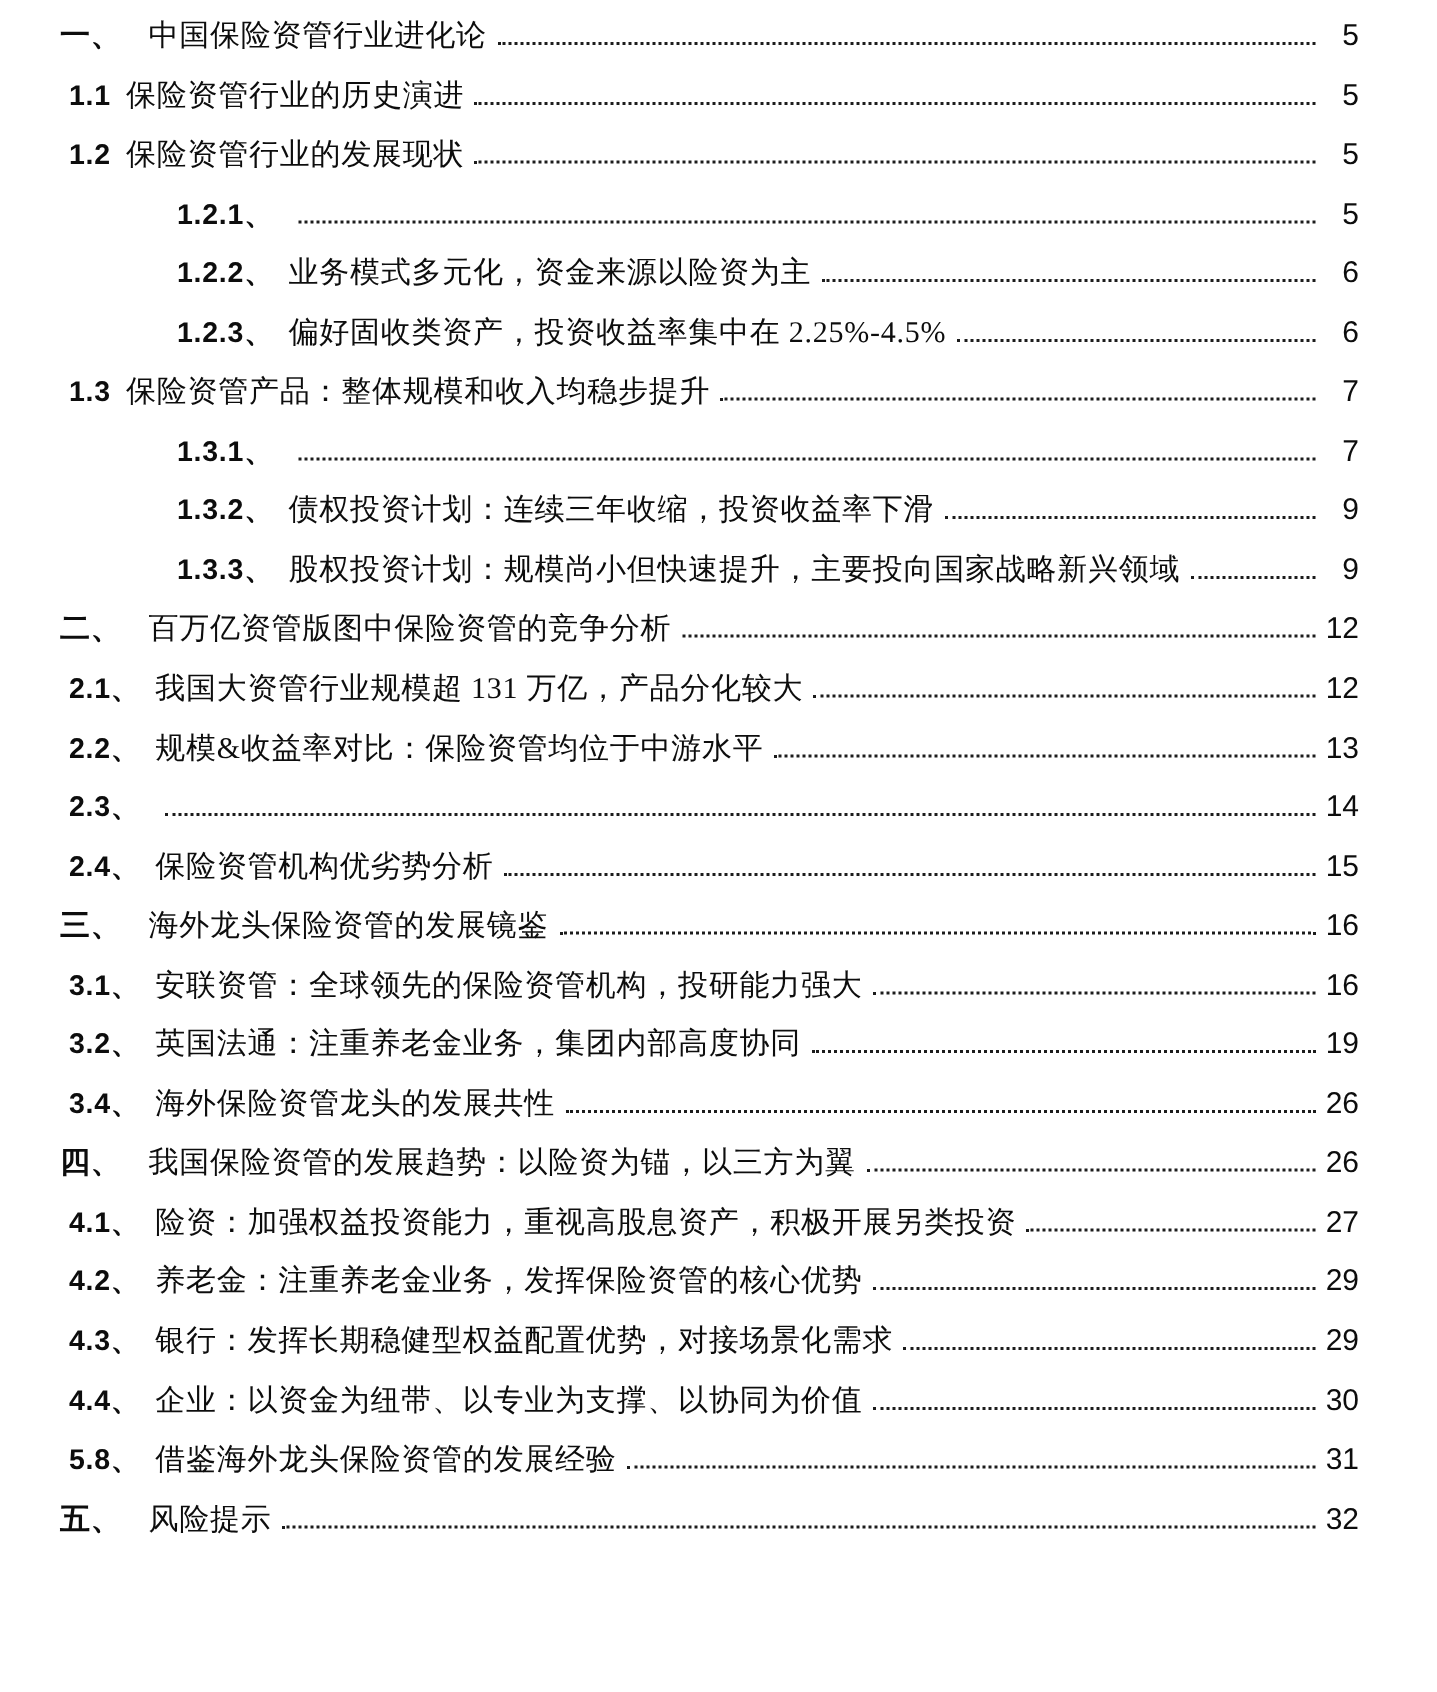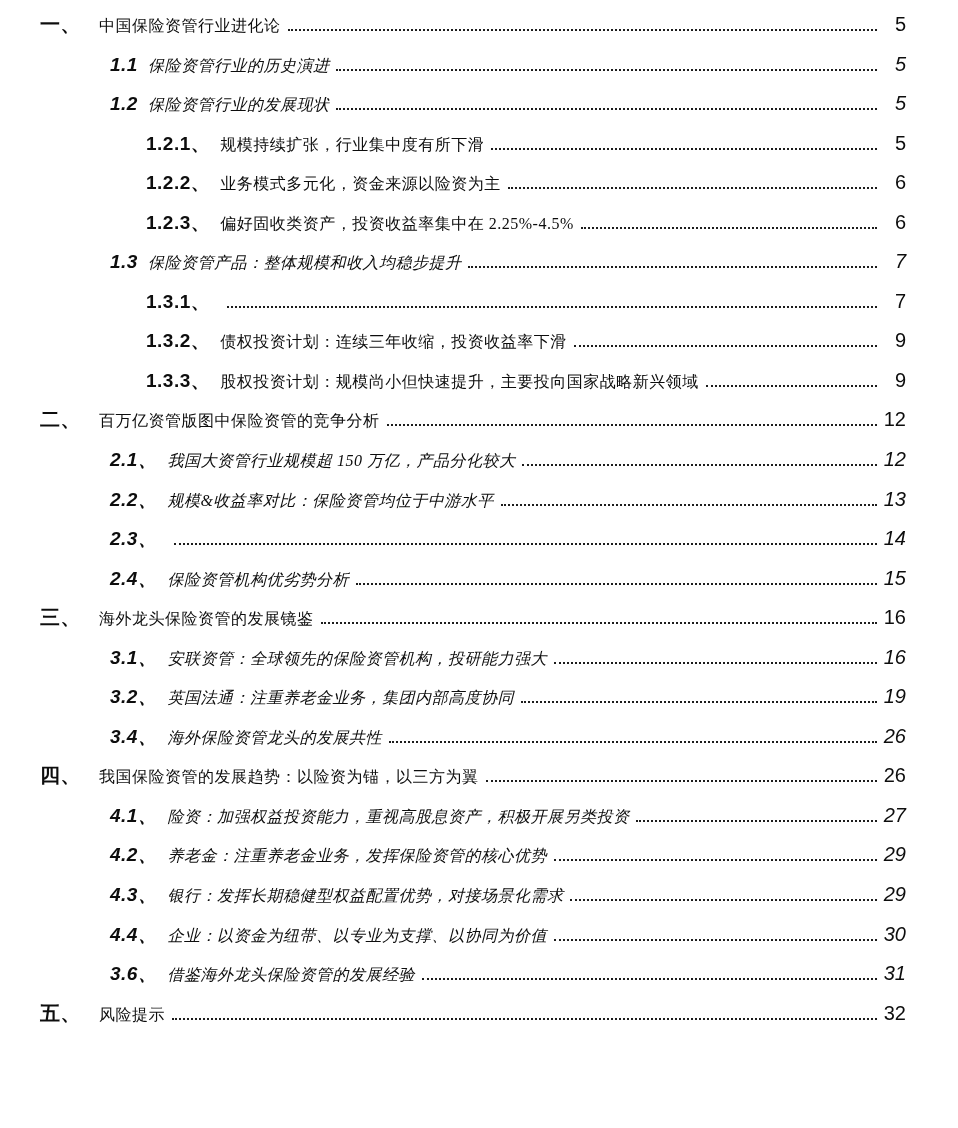--- a/index.html
+++ b/index.html
@@ -20,38 +20,38 @@
   .toc-row {
     display: flex;
     align-items: baseline;
     height: 39.55px;
     line-height: 39.55px;
     padding-right: 52px;
     box-sizing: border-box;
     white-space: nowrap;
   }
   .toc-row.lvl1 { padding-left: 40px; }
-  .toc-row.lvl2 { padding-left: 110px; font-style: italic; }
-  .toc-row.lvl3 { padding-left: 118px; margin-left: 28px; }
+  .toc-row.lvl2 { padding-left: 46px; }
+  .toc-row.lvl3 { padding-left: 118px; }
   .num {
     font-family: "Liberation Sans", sans-serif;
     font-weight: bold;
     font-size: 19px;
     letter-spacing: 0.5px;
     margin-right: 10px;
   }
   .lvl1 .num {
     font-family: "Liberation Serif", "DejaVu Serif", serif;
     font-weight: 600;
     font-size: 20px;
     margin-right: 18px;
   }
   .title {
     font-family: "Liberation Serif", "DejaVu Serif", serif;
-    font-size: 16px;
+    font-size: 20px;
     letter-spacing: 0.5px;
   }
   .leader {
     flex: 1 1 auto;
     min-width: 16px;
     height: 0;
     border-bottom: 2.2px dotted #1c1c1c;
     margin-left: 7px;
     margin-right: 5px;
   }
@@ -80,21 +80,20 @@
       <span class="page">5</span>
     </div>
     <div class="toc-row lvl2">
       <span class="num">1.2</span>
       <span class="title">保险资管行业的发展现状</span>
       <span class="leader"></span>
       <span class="page">5</span>
     </div>
     <div class="toc-row lvl3">
       <span class="num">1.2.1、</span>
-      <span class="title">规模持续扩张，行业集中度有所下滑</span>
       <span class="leader"></span>
       <span class="page">5</span>
     </div>
     <div class="toc-row lvl3">
       <span class="num">1.2.2、</span>
       <span class="title">业务模式多元化，资金来源以险资为主</span>
       <span class="leader"></span>
       <span class="page">6</span>
     </div>
     <div class="toc-row lvl3">
@@ -127,21 +126,21 @@
       <span class="page">9</span>
     </div>
     <div class="toc-row lvl1">
       <span class="num">二、</span>
       <span class="title">百万亿资管版图中保险资管的竞争分析</span>
       <span class="leader"></span>
       <span class="page">12</span>
     </div>
     <div class="toc-row lvl2">
       <span class="num">2.1、</span>
-      <span class="title">我国大资管行业规模超 150 万亿，产品分化较大</span>
+      <span class="title">我国大资管行业规模超 131 万亿，产品分化较大</span>
       <span class="leader"></span>
       <span class="page">12</span>
     </div>
     <div class="toc-row lvl2">
       <span class="num">2.2、</span>
       <span class="title">规模&amp;收益率对比：保险资管均位于中游水平</span>
       <span class="leader"></span>
       <span class="page">13</span>
     </div>
     <div class="toc-row lvl2">
@@ -203,21 +202,21 @@
       <span class="leader"></span>
       <span class="page">29</span>
     </div>
     <div class="toc-row lvl2">
       <span class="num">4.4、</span>
       <span class="title">企业：以资金为纽带、以专业为支撑、以协同为价值</span>
       <span class="leader"></span>
       <span class="page">30</span>
     </div>
     <div class="toc-row lvl2">
-      <span class="num">3.6、</span>
+      <span class="num">5.8、</span>
       <span class="title">借鉴海外龙头保险资管的发展经验</span>
       <span class="leader"></span>
       <span class="page">31</span>
     </div>
     <div class="toc-row lvl1">
       <span class="num">五、</span>
       <span class="title">风险提示</span>
       <span class="leader"></span>
       <span class="page">32</span>
     </div>

